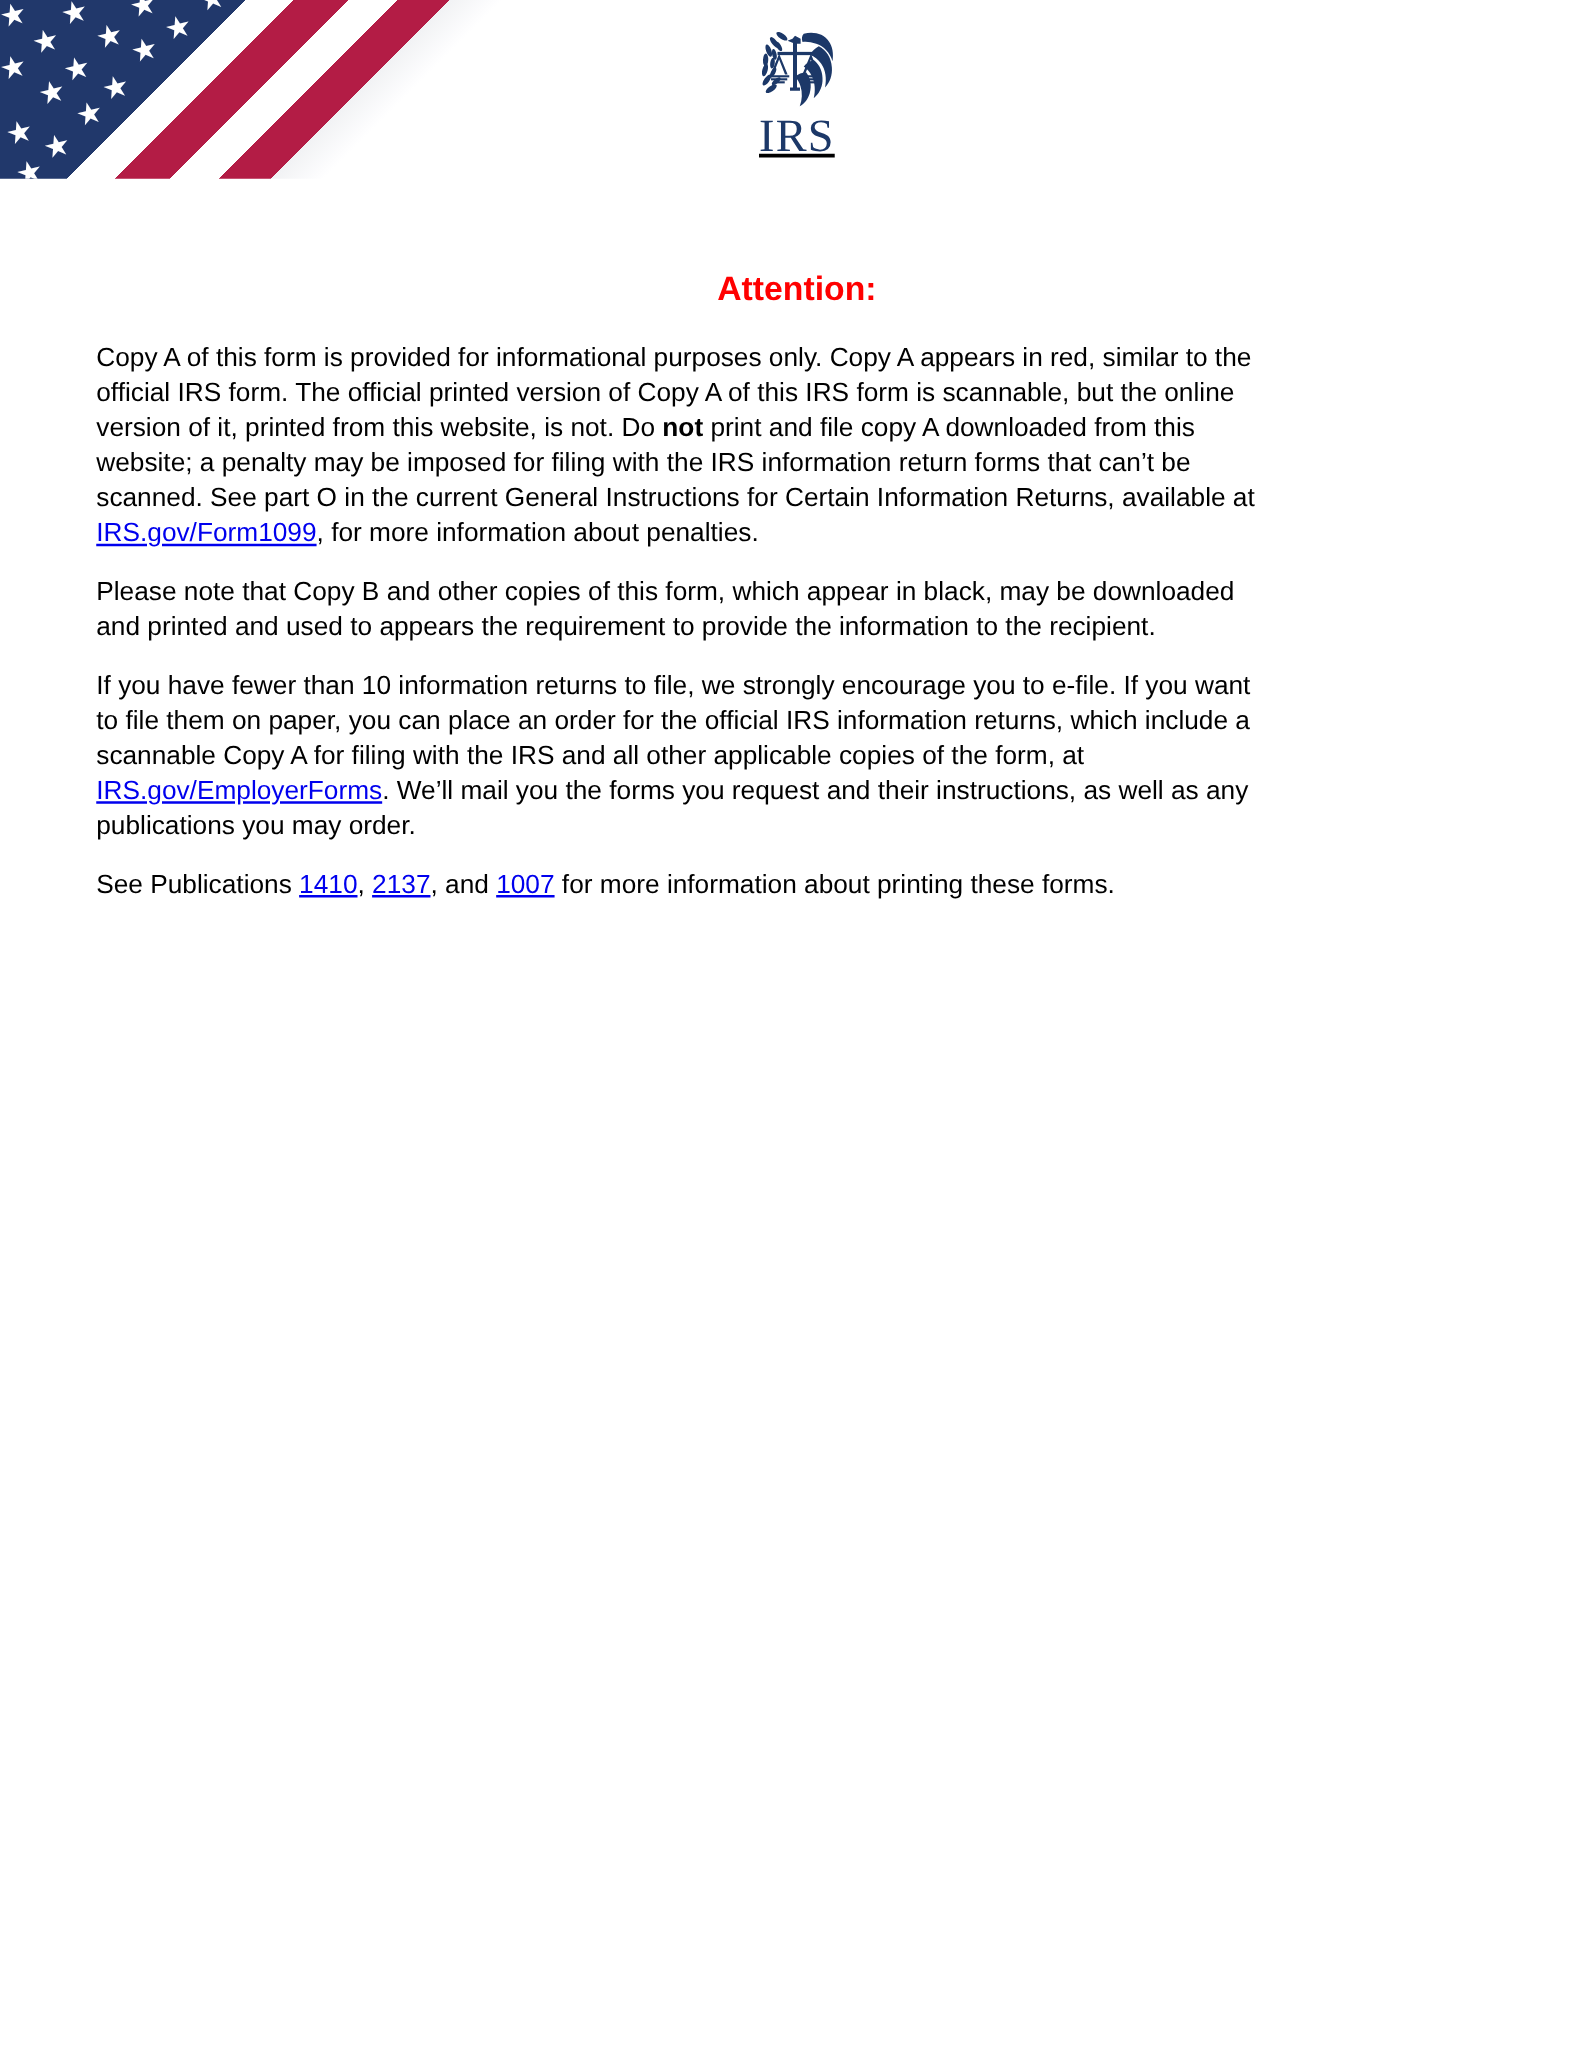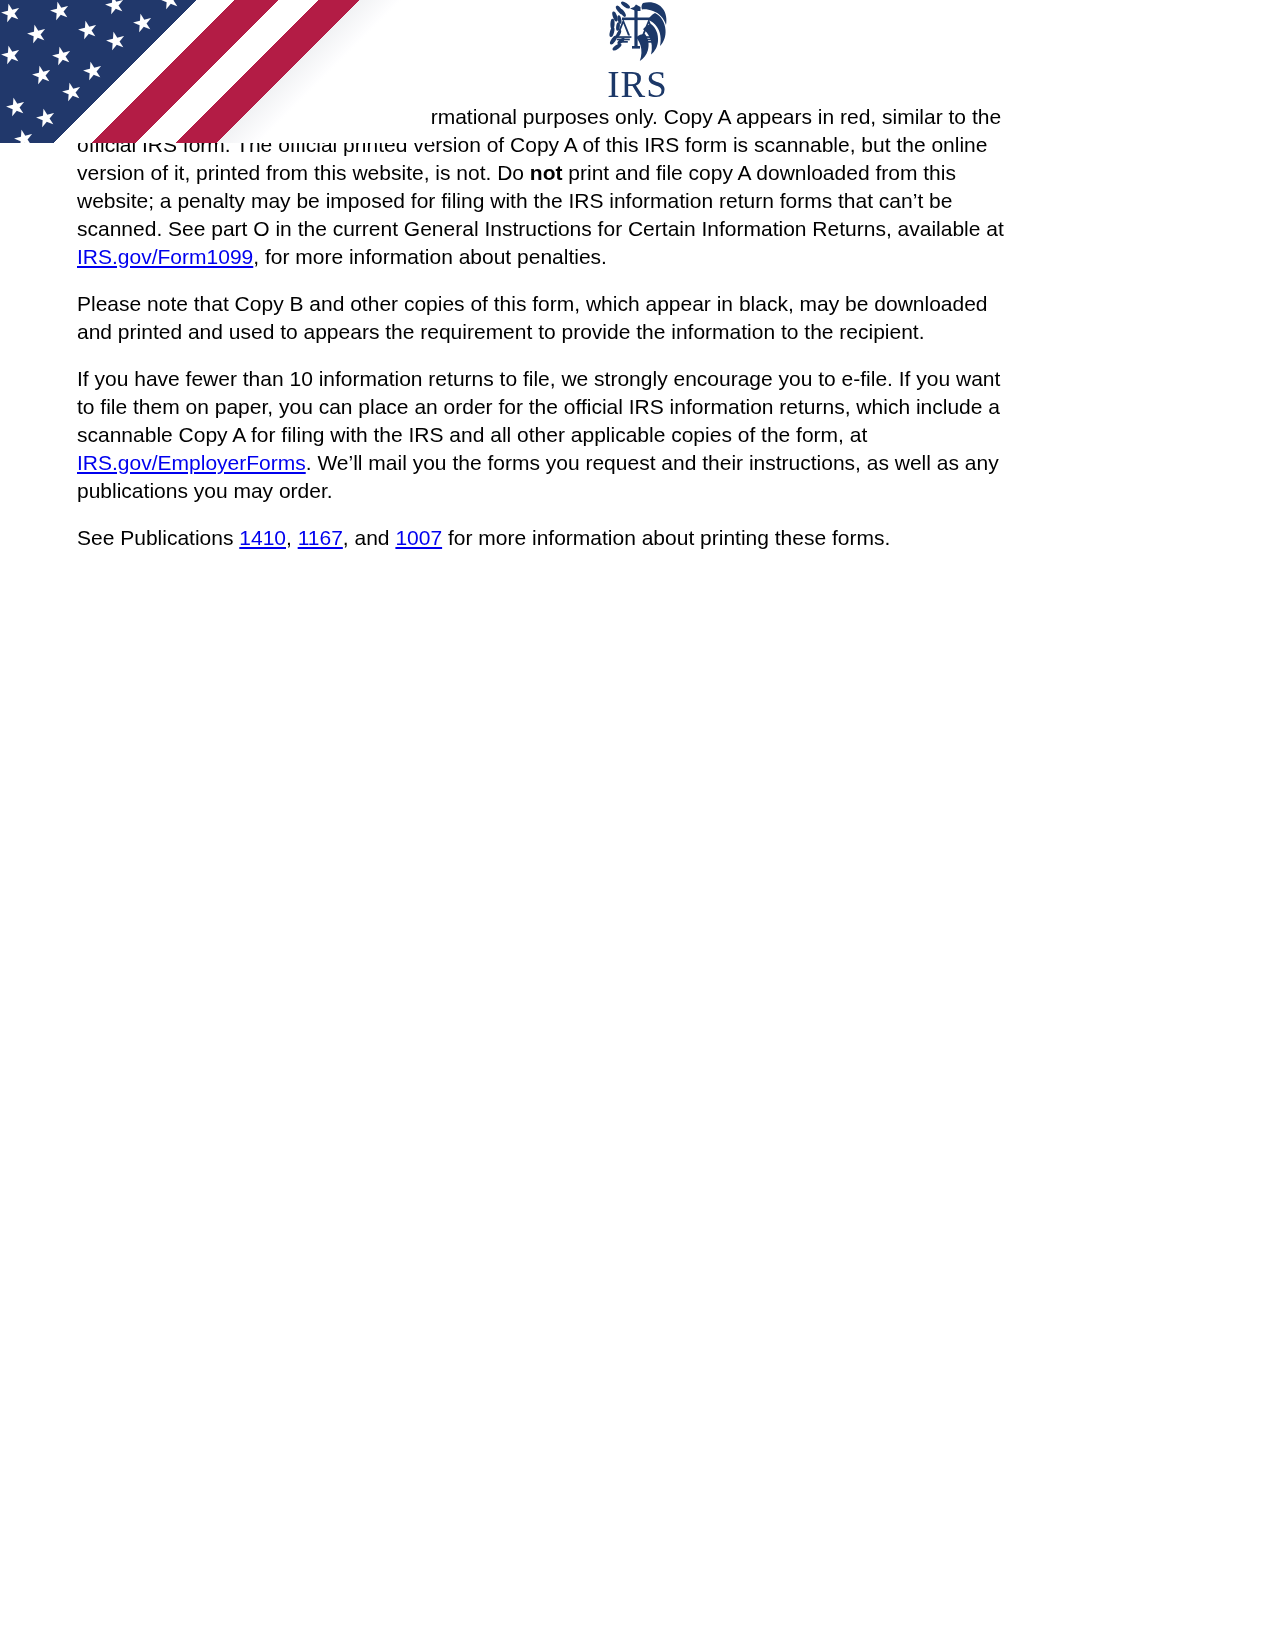--- a/index.html
+++ b/index.html
@@ -32,21 +32,23 @@
     position: absolute;
     color: #ffffff;
     font-size: 24px;
     line-height: 1;
     transform: rotate(-14deg);
     user-select: none;
   }
 
   
   .logo-block {
+    padding-top: 24px;
     text-align: center;
+    text-decoration: underline;
   }
   .logo-symbol { display: inline-block; }
   .logo-symbol svg { display: block; margin: 0 auto; }
   .logo-text {
     font-family: "Liberation Serif", serif;
     font-size: 37px;
     letter-spacing: 1px;
     color: var(--logo-navy);
     line-height: 1;
     margin-top: -2px;
@@ -137,21 +139,22 @@
           <path d="M44,3 C52,1 60,3 64,9 C67,13 68,19 67,25 C65,18 60,13 54,11 C50,9.5 46,9 43,9.5 C42,7 42.6,4.5 44,3 Z"></path>
           <path d="M56,13 C62,16 66,22 66.5,30 C67,36 65,42 61,46 C62.5,39 61.5,32 58,27 C55.5,23.5 52.5,21 49,20 C50.5,17 53,14.5 56,13 Z"></path>
           <path d="M52,24 C57,28 59.5,34 59,41 C58.6,46.5 56,51.5 52,54.5 C53.5,48.5 53,42 50.5,37 C49,33.8 46.8,31 44,29.2 C46,26.6 48.8,24.8 52,24 Z"></path>
           <path d="M46,34 C49.5,38.5 50.5,44.5 48.8,50.5 C47.5,55 44.6,58.8 40.8,61 C42.8,55.8 43,50 41.4,45 C40.5,42 39,39.4 37,37.4 C39.5,35.2 42.6,34 46,34 Z"></path>
         </g>
       </svg>
     </span>
     <div class="logo-text">IRS</div>
   </div>
 
+  <h1 class="attention">Attention:</h1>
 
   <div class="content">
       <p><span>Copy A of this form is provided for informational purposes only. Copy A appears in red, similar to the official IRS form. The official printed version of Copy A of this IRS form is scannable, but the online version of it, printed from this website, is not. Do </span><b>not</b><span> print and file copy A downloaded from this website; a penalty may be imposed for filing with the IRS information return forms that can’t be scanned. See part O in the current General Instructions for Certain Information Returns, available at </span><a href="#" class="doc-link">IRS.gov/Form1099</a><span>, for more information about penalties.</span></p>
       <p><span>Please note that Copy B and other copies of this form, which appear in black, may be downloaded and printed and used to appears the requirement to provide the information to the recipient.</span></p>
       <p><span>If you have fewer than 10 information returns to file, we strongly encourage you to e-file. If you want to file them on paper, you can place an order for the official IRS information returns, which include a scannable Copy A for filing with the IRS and all other applicable copies of the form, at </span><a href="#" class="doc-link">IRS.gov/EmployerForms</a><span>. We’ll mail you the forms you request and their instructions, as well as any publications you may order.</span></p>
-      <p><span>See Publications </span><a href="#" class="doc-link">1410</a><span>, </span><a href="#" class="doc-link">1167</a><span>, and </span><a href="#" class="doc-link">1007</a><span> for more information about printing these forms.</span></p>
+      <p><span>See Publications </span><a href="#" class="doc-link">1410</a><span>, </span><a href="#" class="doc-link">2137</a><span>, and </span><a href="#" class="doc-link">1007</a><span> for more information about printing these forms.</span></p>
     </div>
 
 </div>
 
 </body></html>

